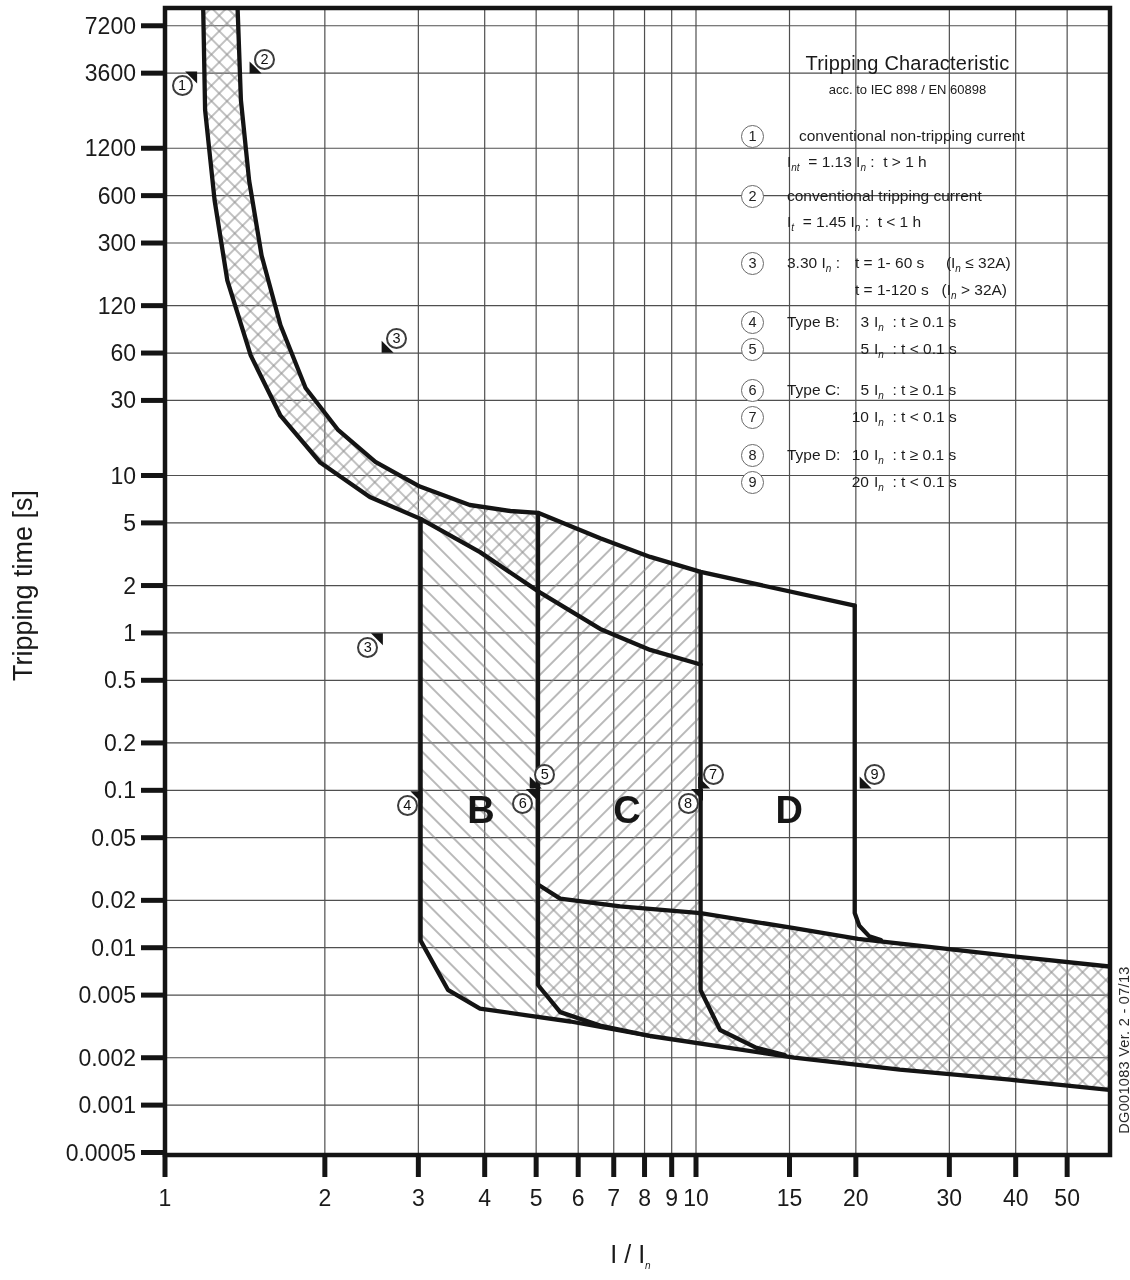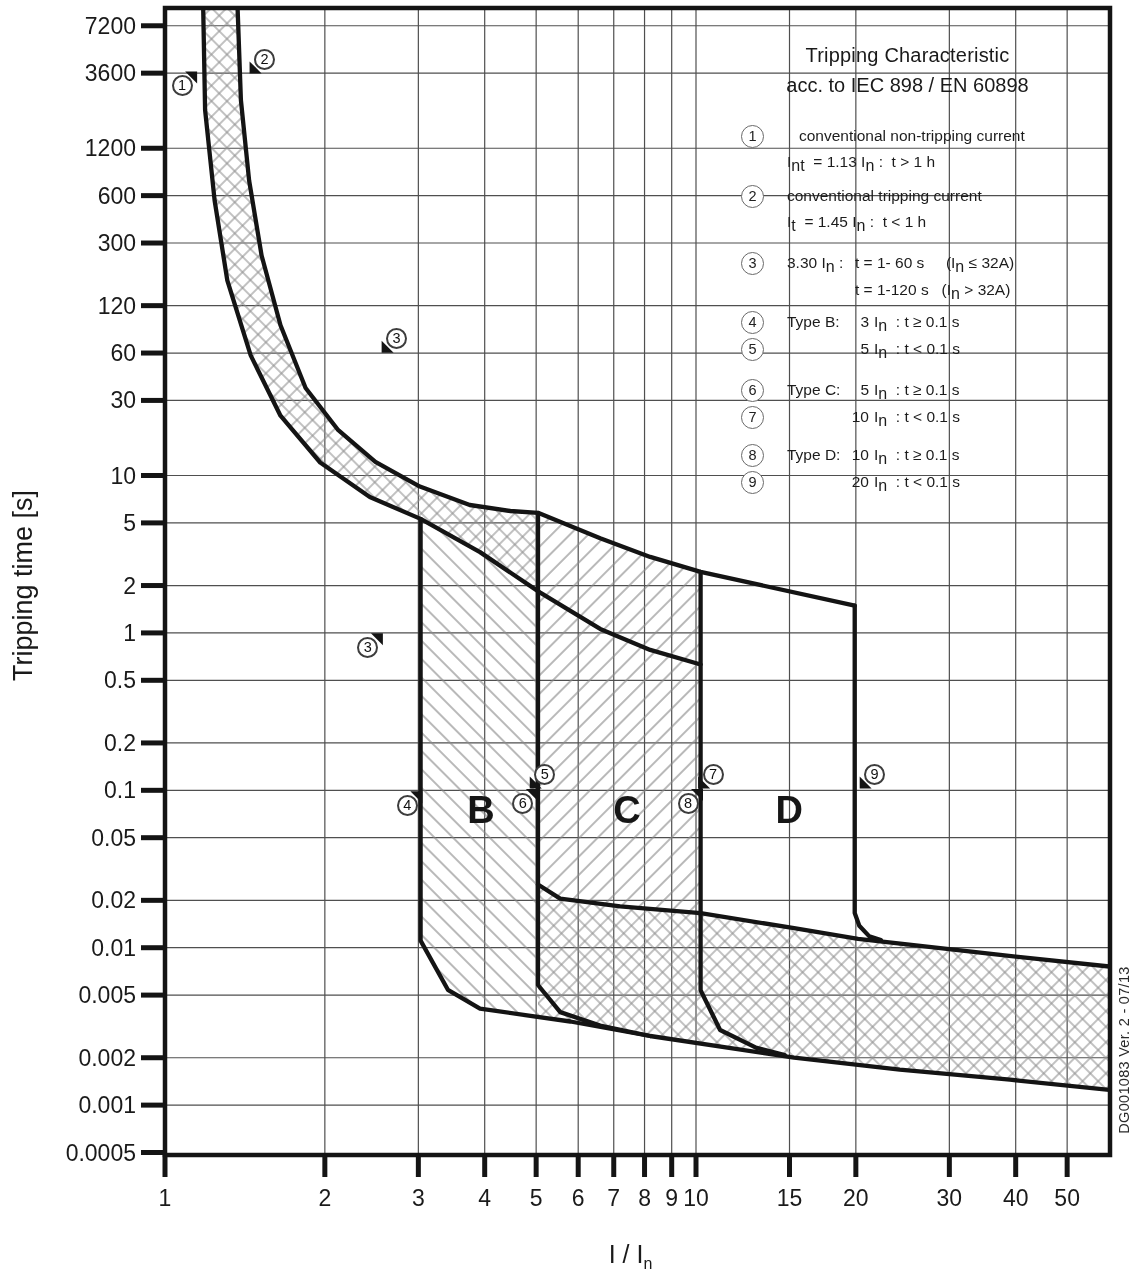--- a/index.html
+++ b/index.html
@@ -1,30 +1,30 @@
 <!DOCTYPE html>
 <html><head>
 <meta charset="utf-8">
 <style>
   html,body{margin:0;padding:0;background:#fff;}
   .page{position:relative;width:1130px;height:1280px;background:#ffffff;overflow:hidden;
         font-family:"Liberation Sans", sans-serif;color:#1a1a1a;}
   svg{position:absolute;left:0;top:0;}
   svg text{font-family:"Liberation Sans", sans-serif;fill:#1a1a1a;}
   .ticklab{font-size:23px;}
-  .abs{position:absolute;}
+  .abs{position:absolute;margin-top:8px;}
   .title-block{left:735px;top:44px;width:345px;text-align:center;}
   .chart-title{font-size:20px;font-weight:500;letter-spacing:.2px;}
-  .chart-subtitle{font-size:20px;margin-top:7px;}
+  .chart-subtitle{font-size:13px;margin-top:7px;}
   .lg-circle,.cnum{position:absolute;box-sizing:border-box;background:#fff;border-radius:50%;
         text-align:center;}
   .lg-circle{width:23px;height:23px;border:1.6px solid #6a6a6a;font-size:14.5px;line-height:20px;color:#222;}
   .cnum{width:21px;height:21px;border:2px solid #3d3d3d;font-size:14.5px;line-height:17.5px;color:#111;z-index:5;}
   .lg-line{position:absolute;font-size:15.5px;white-space:pre;color:#1c1c1c;}
-  .lg-line sub,.ax-title sub{font-size:16px;}
+  .lg-line sub,.ax-title sub{font-size:10px;font-style:italic;}
   .q{display:inline-block;width:26px;text-align:right;margin-right:5px;}
   .region-label{position:absolute;font-size:38px;font-weight:600;color:#161616;z-index:4;}
   .ax-title{position:absolute;font-size:25px;}
   .y-title{left:-122px;top:570px;width:290px;text-align:center;transform:rotate(-90deg);font-size:27px;}
   .x-title{left:568px;top:1240px;width:125px;text-align:center;}
   .doc-ref{position:absolute;left:1028px;top:1042px;width:192px;font-size:14.5px;color:#2a2a2a;
         transform:rotate(-90deg);transform-origin:center;text-align:center;letter-spacing:.3px;}
 </style>
 </head>
 <body>

